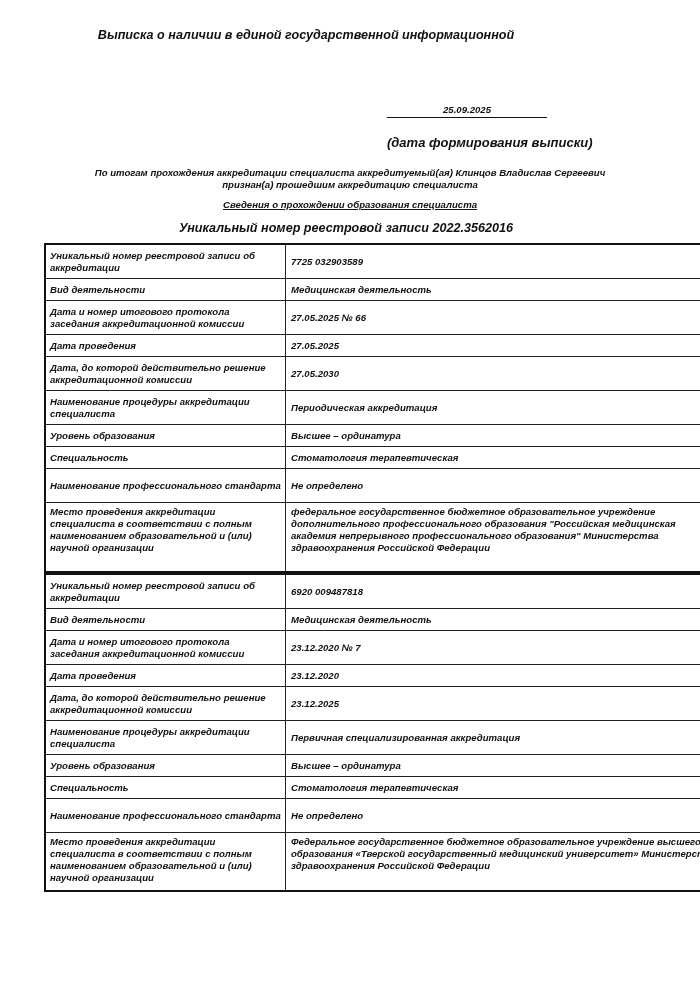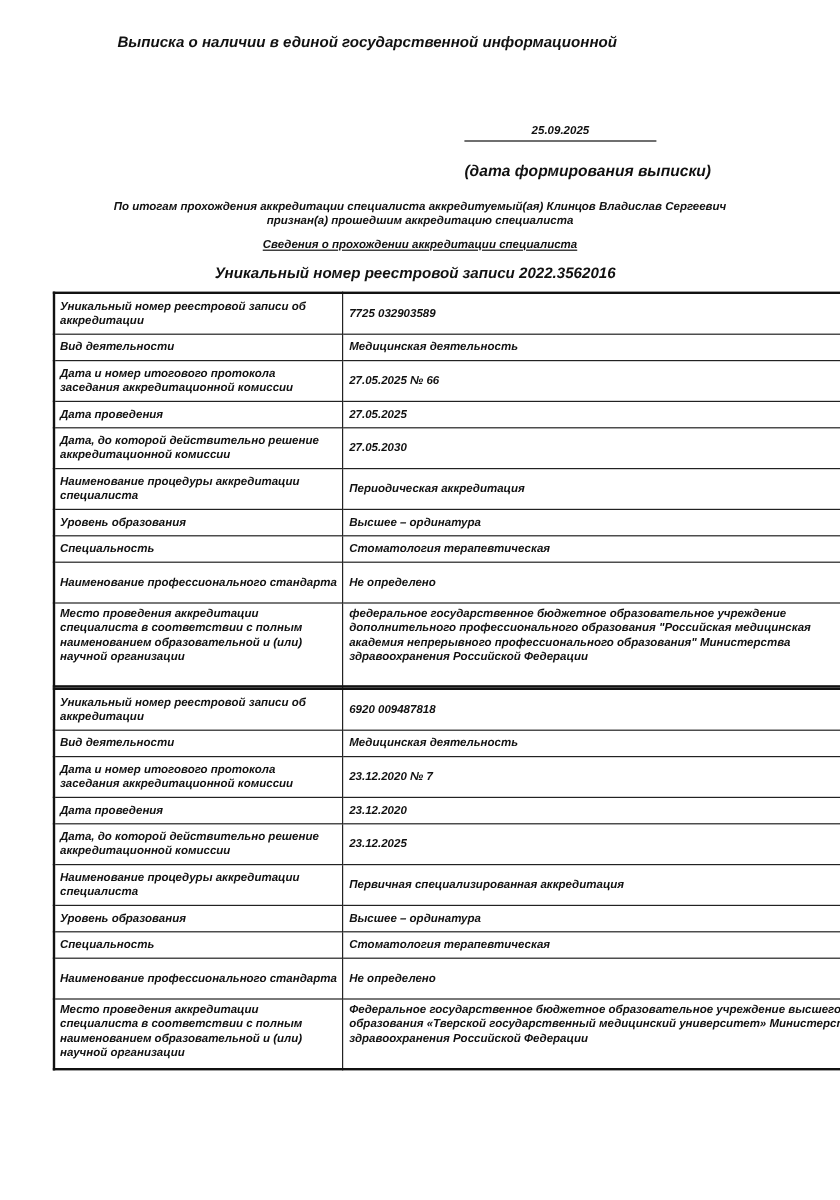--- a/index.html
+++ b/index.html
@@ -69,21 +69,21 @@
 <div class="date-block">
   <div class="date-value">25.09.2025</div>
   <div class="date-caption">(дата формирования выписки)</div>
 </div>
 
 <div class="intro">
   <div>По итогам прохождения аккредитации специалиста аккредитуемый(ая) Клинцов Владислав Сергеевич</div>
   <div>признан(а) прошедшим аккредитацию специалиста</div>
 </div>
 
-<div class="section-heading">Сведения о прохождении аккредитации специалиста</div>
+<div class="section-heading">Сведения о прохождении образования специалиста</div>
 <div class="registry-number">Уникальный номер реестровой записи 2022.3562016</div>
 
 <table class="record" id="table-1">
   <tbody>
       <tr class="h2">
         <td class="label">Уникальный номер реестровой записи об аккредитации</td>
         <td class="value">7725 032903589</td>
       </tr>
   <tr class="h1">
         <td class="label">Вид деятельности</td>

